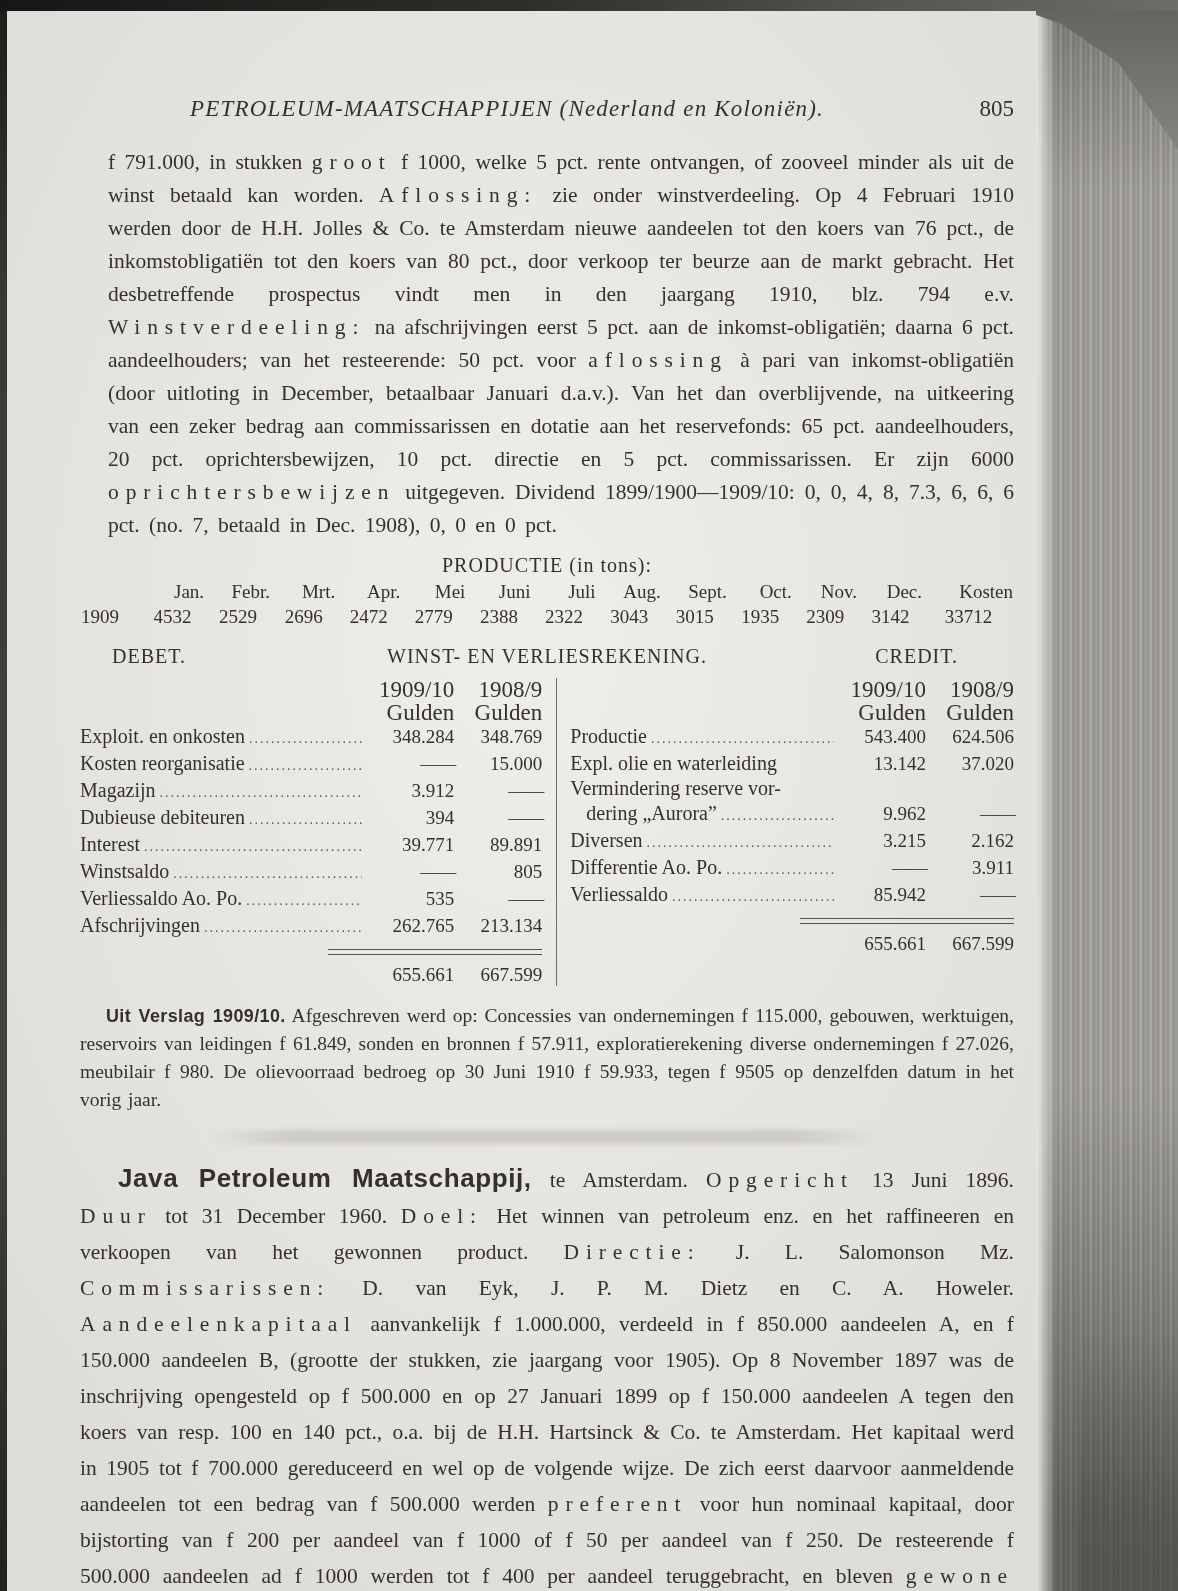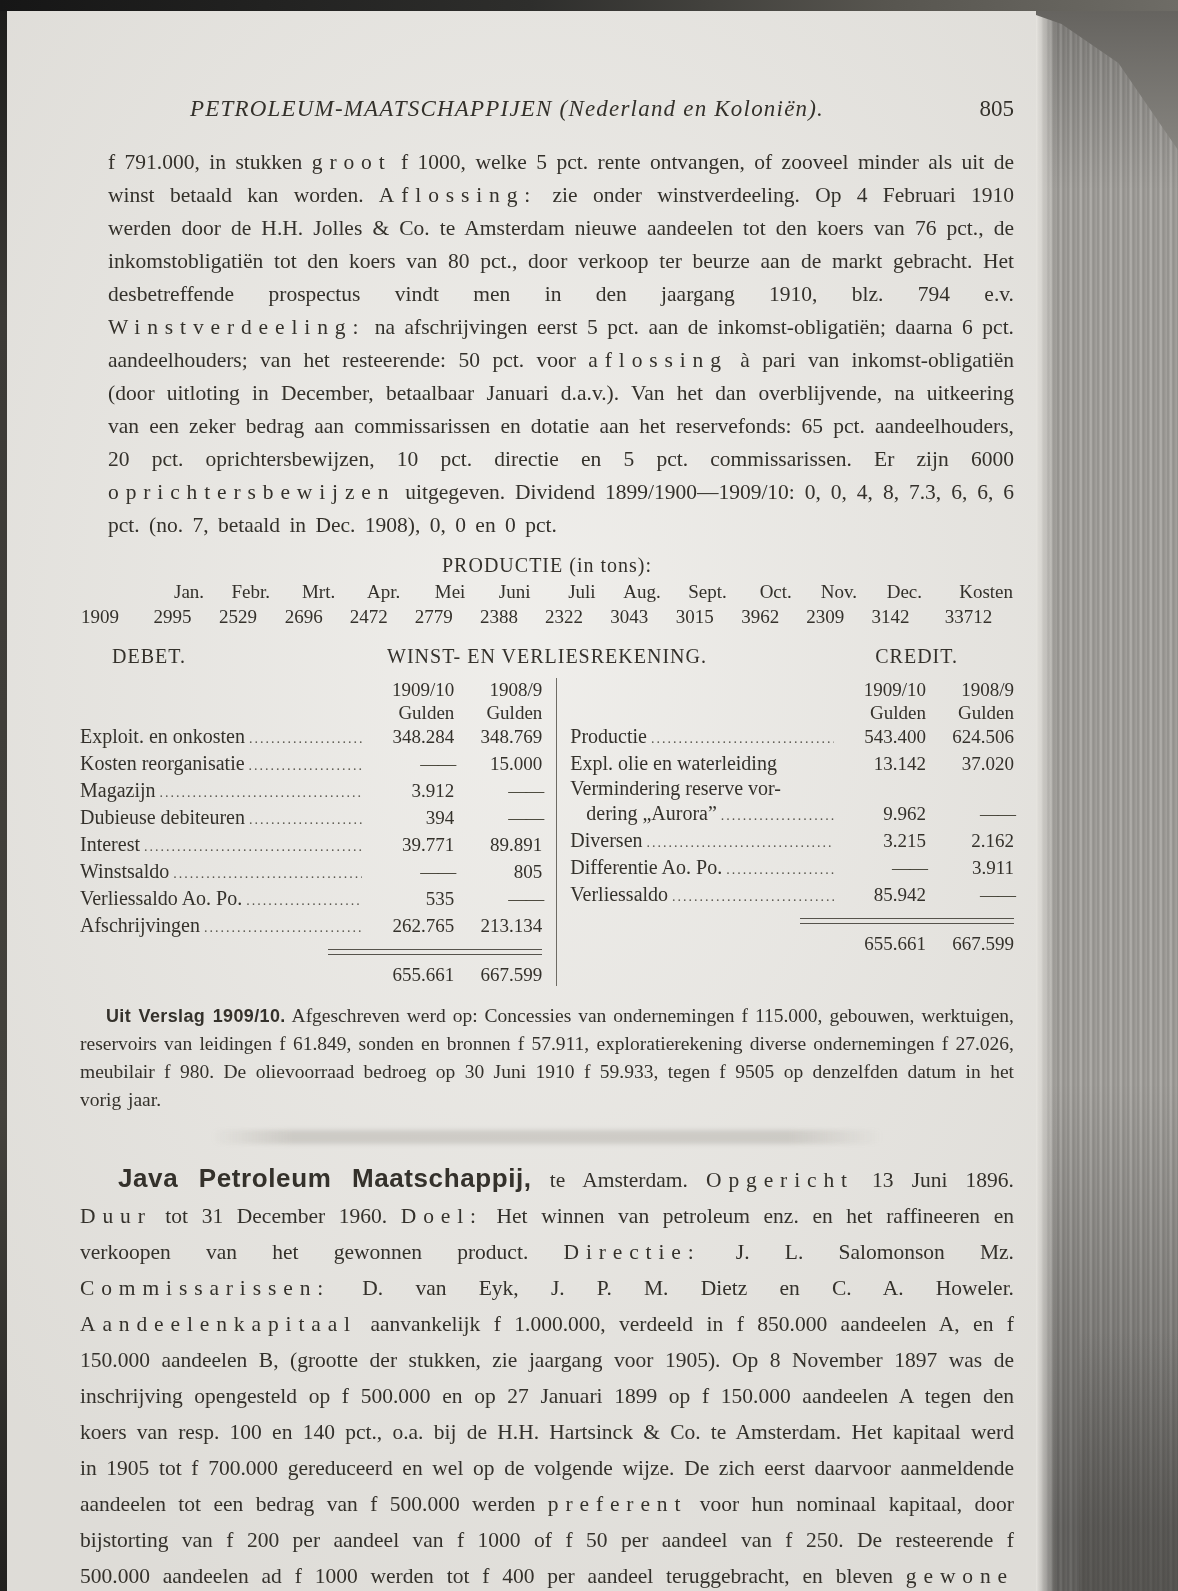--- a/index.html
+++ b/index.html
@@ -48,21 +48,21 @@
 
   .pl { margin-top:16px; }
   .pl-head { display:grid; grid-template-columns:230px 1fr 230px; font-size:20px; letter-spacing:1px; }
   .pl-head .debet  { padding-left:32px; }
   .pl-head .credit { text-align:right; padding-right:56px; }
   .pl-head .plTitle { text-align:center; }
   .pl-body { display:flex; margin-top:10px; }
   .pl-half { box-sizing:border-box; }
   .pl-half.left  { width:51%; padding-right:14px; }
   .pl-half.right { width:49%; padding-left:13px; border-left:1.5px solid #6e6b64; }
-  .pl-colhead { display:flex; justify-content:flex-end; font-size:19px; line-height:23px; }
+  .pl-colhead { display:flex; justify-content:flex-end; font-size:23px; line-height:23px; }
   .pl-colhead .v { width:88px; text-align:right; }
   .pl-row { display:flex; align-items:baseline; font-size:20px; line-height:25px; }
   .pl-row .lbl { white-space:nowrap; }
   .pl-row .lbl.ind { padding-left:16px; }
   .pl-row .lead { flex:1; overflow:hidden; white-space:nowrap; color:#5b584f; font-size:14px; letter-spacing:2px; margin:0 4px; }
   .pl-row .v { width:88px; text-align:right; font-size:19px; flex-shrink:0; }
   .dash { letter-spacing:-2px; color:#474439; }
   .pl-rule { margin-top:9px; margin-left:auto; width:214px; height:4px;
     border-top:1.5px solid #56534c; border-bottom:1.5px solid #56534c; }
   .pl-totals { display:flex; justify-content:flex-end; margin-top:9px; font-size:19px; }
@@ -109,30 +109,30 @@
             <th>Sept.</th>
             <th>Oct.</th>
             <th>Nov.</th>
             <th>Dec.</th>
             <th>Kosten</th>
           </tr>
       </thead>
       <tbody>
           <tr>
             <td class="year">1909</td>
-            <td>2995</td>
+            <td>4532</td>
             <td>2529</td>
             <td>2696</td>
             <td>2472</td>
             <td>2779</td>
             <td>2388</td>
             <td>2322</td>
             <td>3043</td>
             <td>3015</td>
-            <td>3962</td>
+            <td>1935</td>
             <td>2309</td>
             <td>3142</td>
             <td>33712</td>
           </tr>
         </tbody>
     </table>
 
     <div class="pl">
       <div class="pl-head">
         <span class="debet">DEBET.</span>

